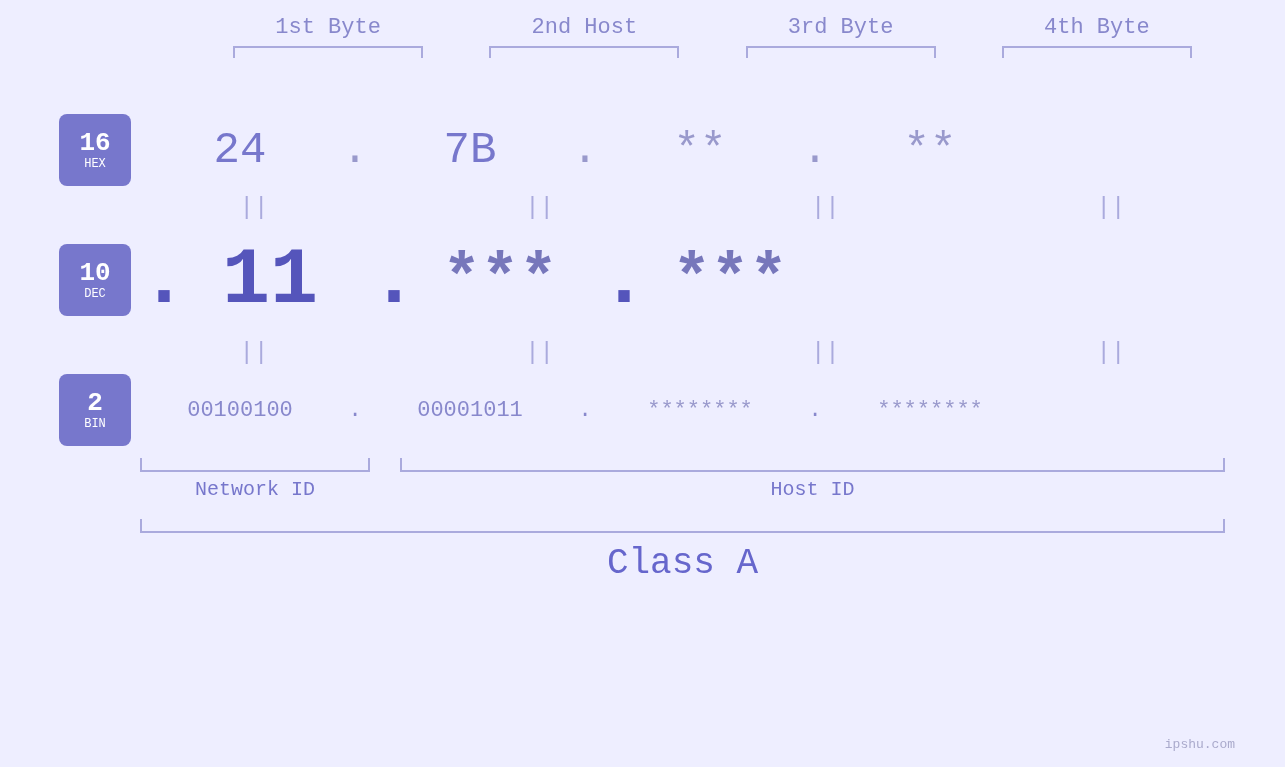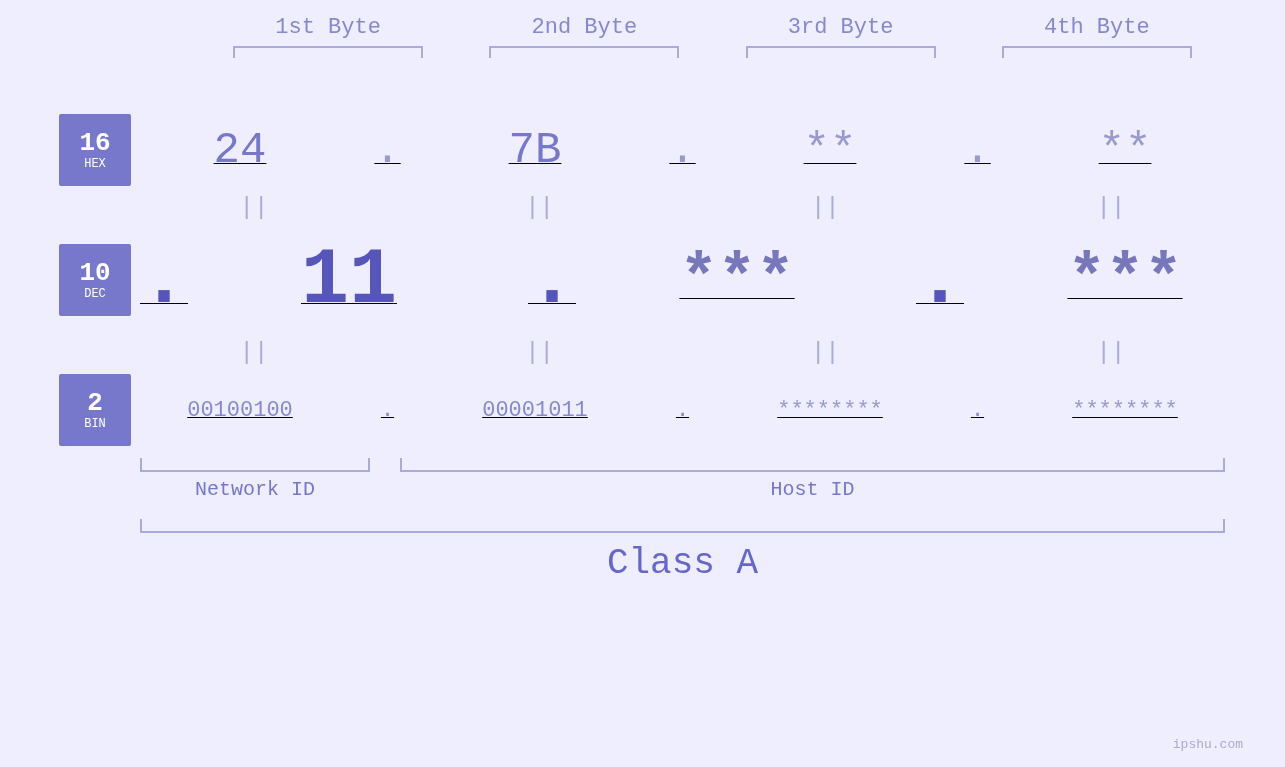--- a/index.html
+++ b/index.html
@@ -9,21 +9,21 @@
       height: 767px;
       background-color: #eeeeff;
       font-family: 'Courier New', Courier, monospace;
       overflow: hidden;
       position: relative;
     }
 
     .base-badge {
       background-color: #7777cc;
       color: white;
-      border-radius: 2px;
+      border-radius: 8px;
       width: 72px;
       height: 72px;
       display: flex;
       flex-direction: column;
       align-items: center;
       justify-content: center;
       font-family: 'Courier New', Courier, monospace;
       margin-bottom: 0;
     }
 
@@ -94,21 +94,21 @@
 
     .asterisk-bin {
       color: #9999cc;
       font-size: 22px;
       font-family: 'Courier New', Courier, monospace;
     }
 
     .watermark {
       position: absolute;
       bottom: 15px;
-      right: 12px;
+      right: 20px;
       color: #aaaacc;
       font-size: 13px;
       font-family: 'Courier New', Courier, monospace;
     }
 
     
     .full-layout {
       width: 1255px;
       height: 767px;
       position: relative;
@@ -166,22 +166,21 @@
       width: 90px;
       display: flex;
       align-items: center;
       justify-content: center;
     }
 
     .values-cols {
       flex: 1;
       display: flex;
       align-items: center;
-      justify-content: space-between;
-      text-decoration: underline;
+      justify-content: flex-start;
     }
 
     .val-cell {
       width: 200px;
       text-align: center;
     }
 
     .sep-cell {
       width: 30px;
       text-align: center;
@@ -218,21 +217,21 @@
 <body>
 
 <div class="full-layout">
 
   <div class="header-row">
     <div class="header-col">
       <span class="header-text">1st Byte</span>
       <div class="header-bracket"></div>
     </div>
     <div class="header-col">
-      <span class="header-text">2nd Byte</span>
+      <span class="header-text">2nd Host</span>
       <div class="header-bracket"></div>
     </div>
     <div class="header-col">
       <span class="header-text">3rd Byte</span>
       <div class="header-bracket"></div>
     </div>
     <div class="header-col">
       <span class="header-text">4th Byte</span>
       <div class="header-bracket"></div>
     </div>

